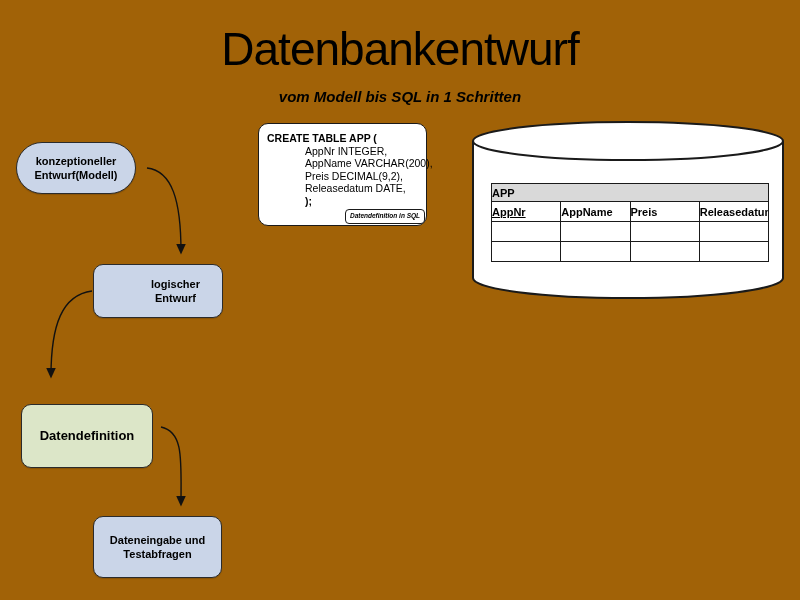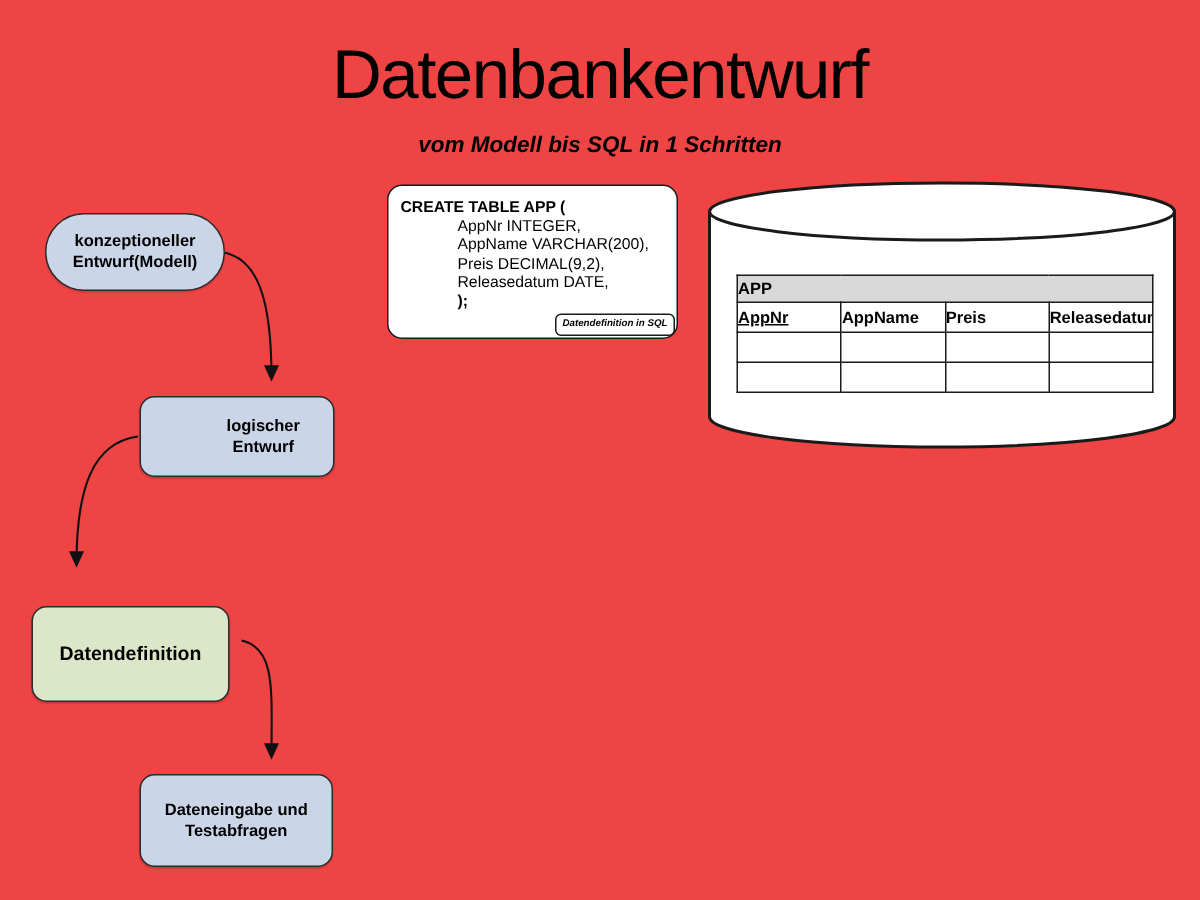--- a/index.html
+++ b/index.html
@@ -1,40 +1,40 @@
 <!DOCTYPE html>
 <html><head>
 <meta charset="utf-8">
 <style>
   html,body{margin:0;padding:0;background:#fff;}
   #stage{
-    position:relative;width:800px;height:600px;background:#ef4444;overflow:hidden;
+    position:relative;width:800px;height:600px;background:#a16207;overflow:hidden;
     font-family:"Liberation Sans",sans-serif;color:#000;
   }
   .title{
     position:absolute;left:0;top:22px;width:800px;text-align:center;
     font-size:46px;font-weight:400;letter-spacing:-1px;color:#000;
   }
   .subtitle{
     position:absolute;left:0;top:88px;width:800px;text-align:center;
     font-size:15px;font-style:italic;font-weight:700;color:#000;
   }
   svg.overlay{position:absolute;left:0;top:0;width:800px;height:600px;pointer-events:none;}
   .fbox{
     position:absolute;display:flex;align-items:center;justify-content:center;
     text-align:center;font-weight:700;font-size:11px;line-height:1.3;
     border:1.5px solid #2b2b2b;border-radius:10px;box-sizing:border-box;
     padding:4px 8px;background:#cad5e8;box-shadow:0 1px 1px rgba(0,0,0,0.15);
   }
-  #box1{left:30px;top:142px;width:120px;height:52px;border-radius:26px;}
+  #box1{left:16px;top:142px;width:120px;height:52px;border-radius:26px;}
   #box2{left:93px;top:264px;width:130px;height:54px;padding-left:43px;}
   #box3{left:21px;top:388px;width:132px;height:64px;background:#dce6c8;font-size:13px;margin-top:16px;}
   #box4{left:93px;top:516px;width:129px;height:62px;}
   .sqlbox{
-    position:absolute;left:258px;top:123px;width:194px;height:103px;
+    position:absolute;left:258px;top:123px;width:169px;height:103px;
     border:1.5px solid #1a1a1a;border-radius:10px;background:#fff;box-sizing:border-box;
     padding:8px 8px 0 8px;font-size:10.5px;line-height:12.5px;
   }
   .sql-line{white-space:nowrap;}
   .sql-line.indent{padding-left:38px;}
   .sql-line.bold{font-weight:700;}
   .sql-caption{
     position:absolute;right:1px;bottom:1px;width:78px;height:13px;
     border:1px solid #1a1a1a;border-radius:4px;background:#fff;
     display:flex;align-items:center;justify-content:center;

